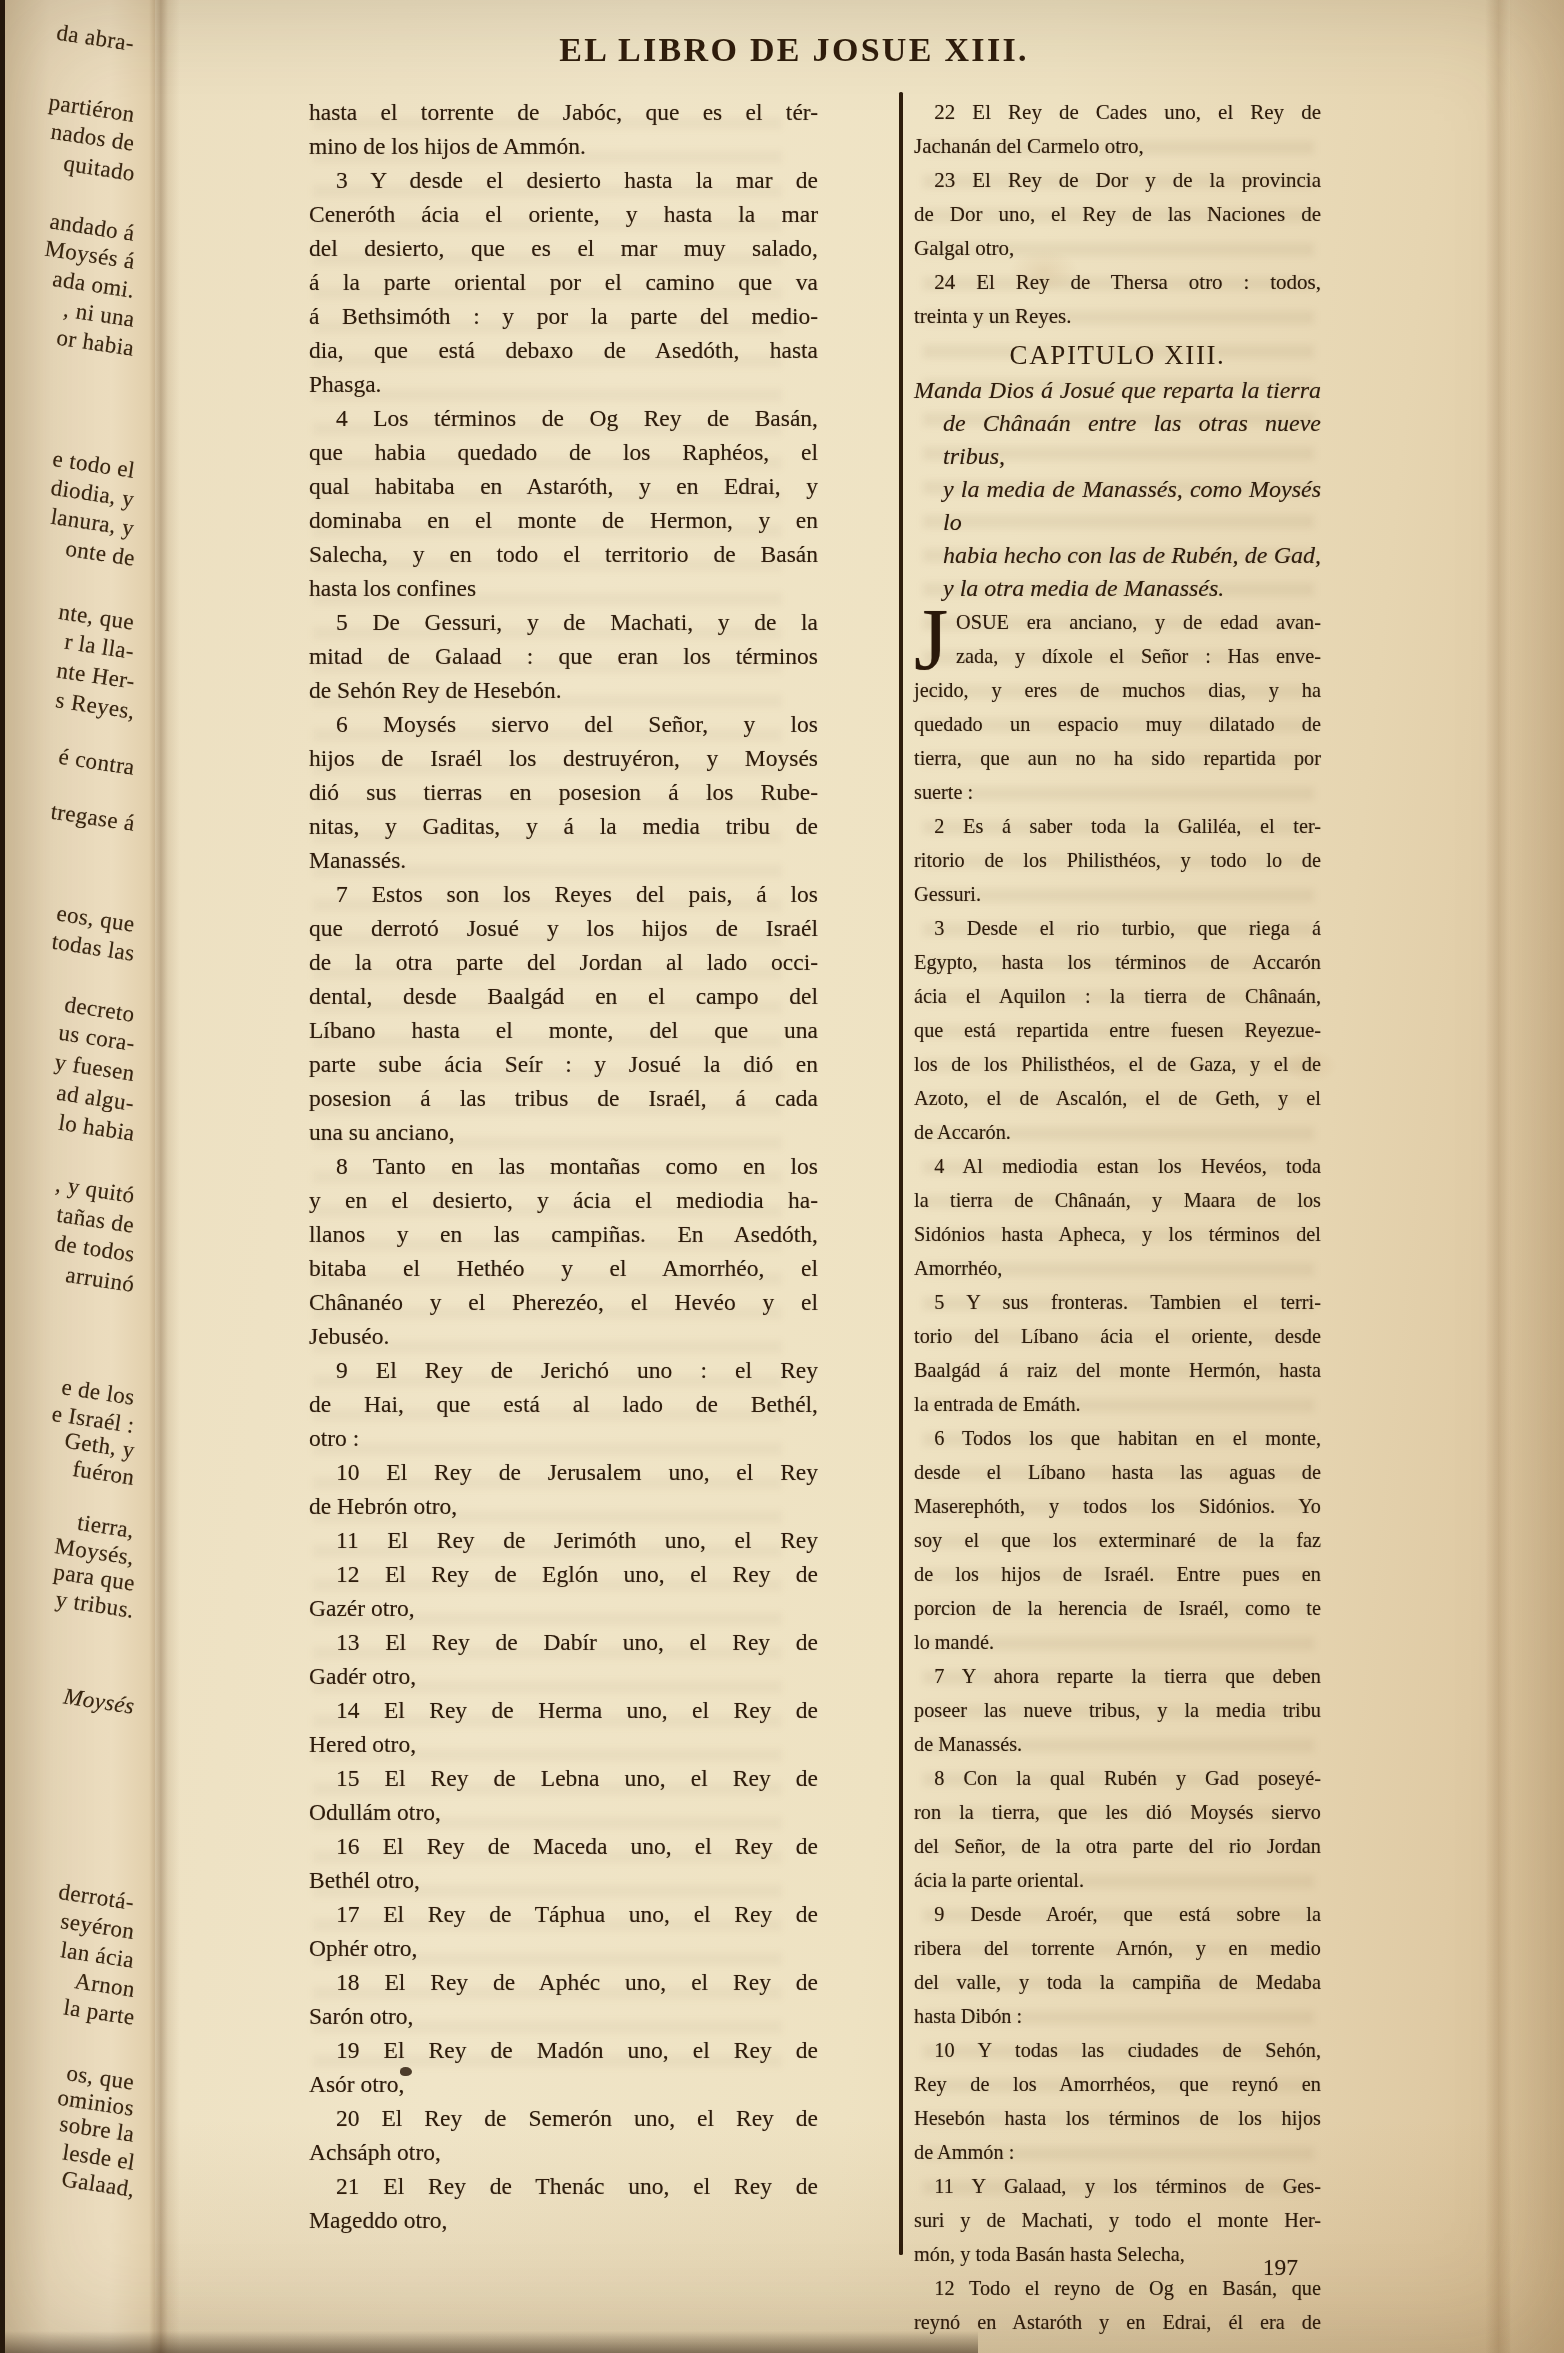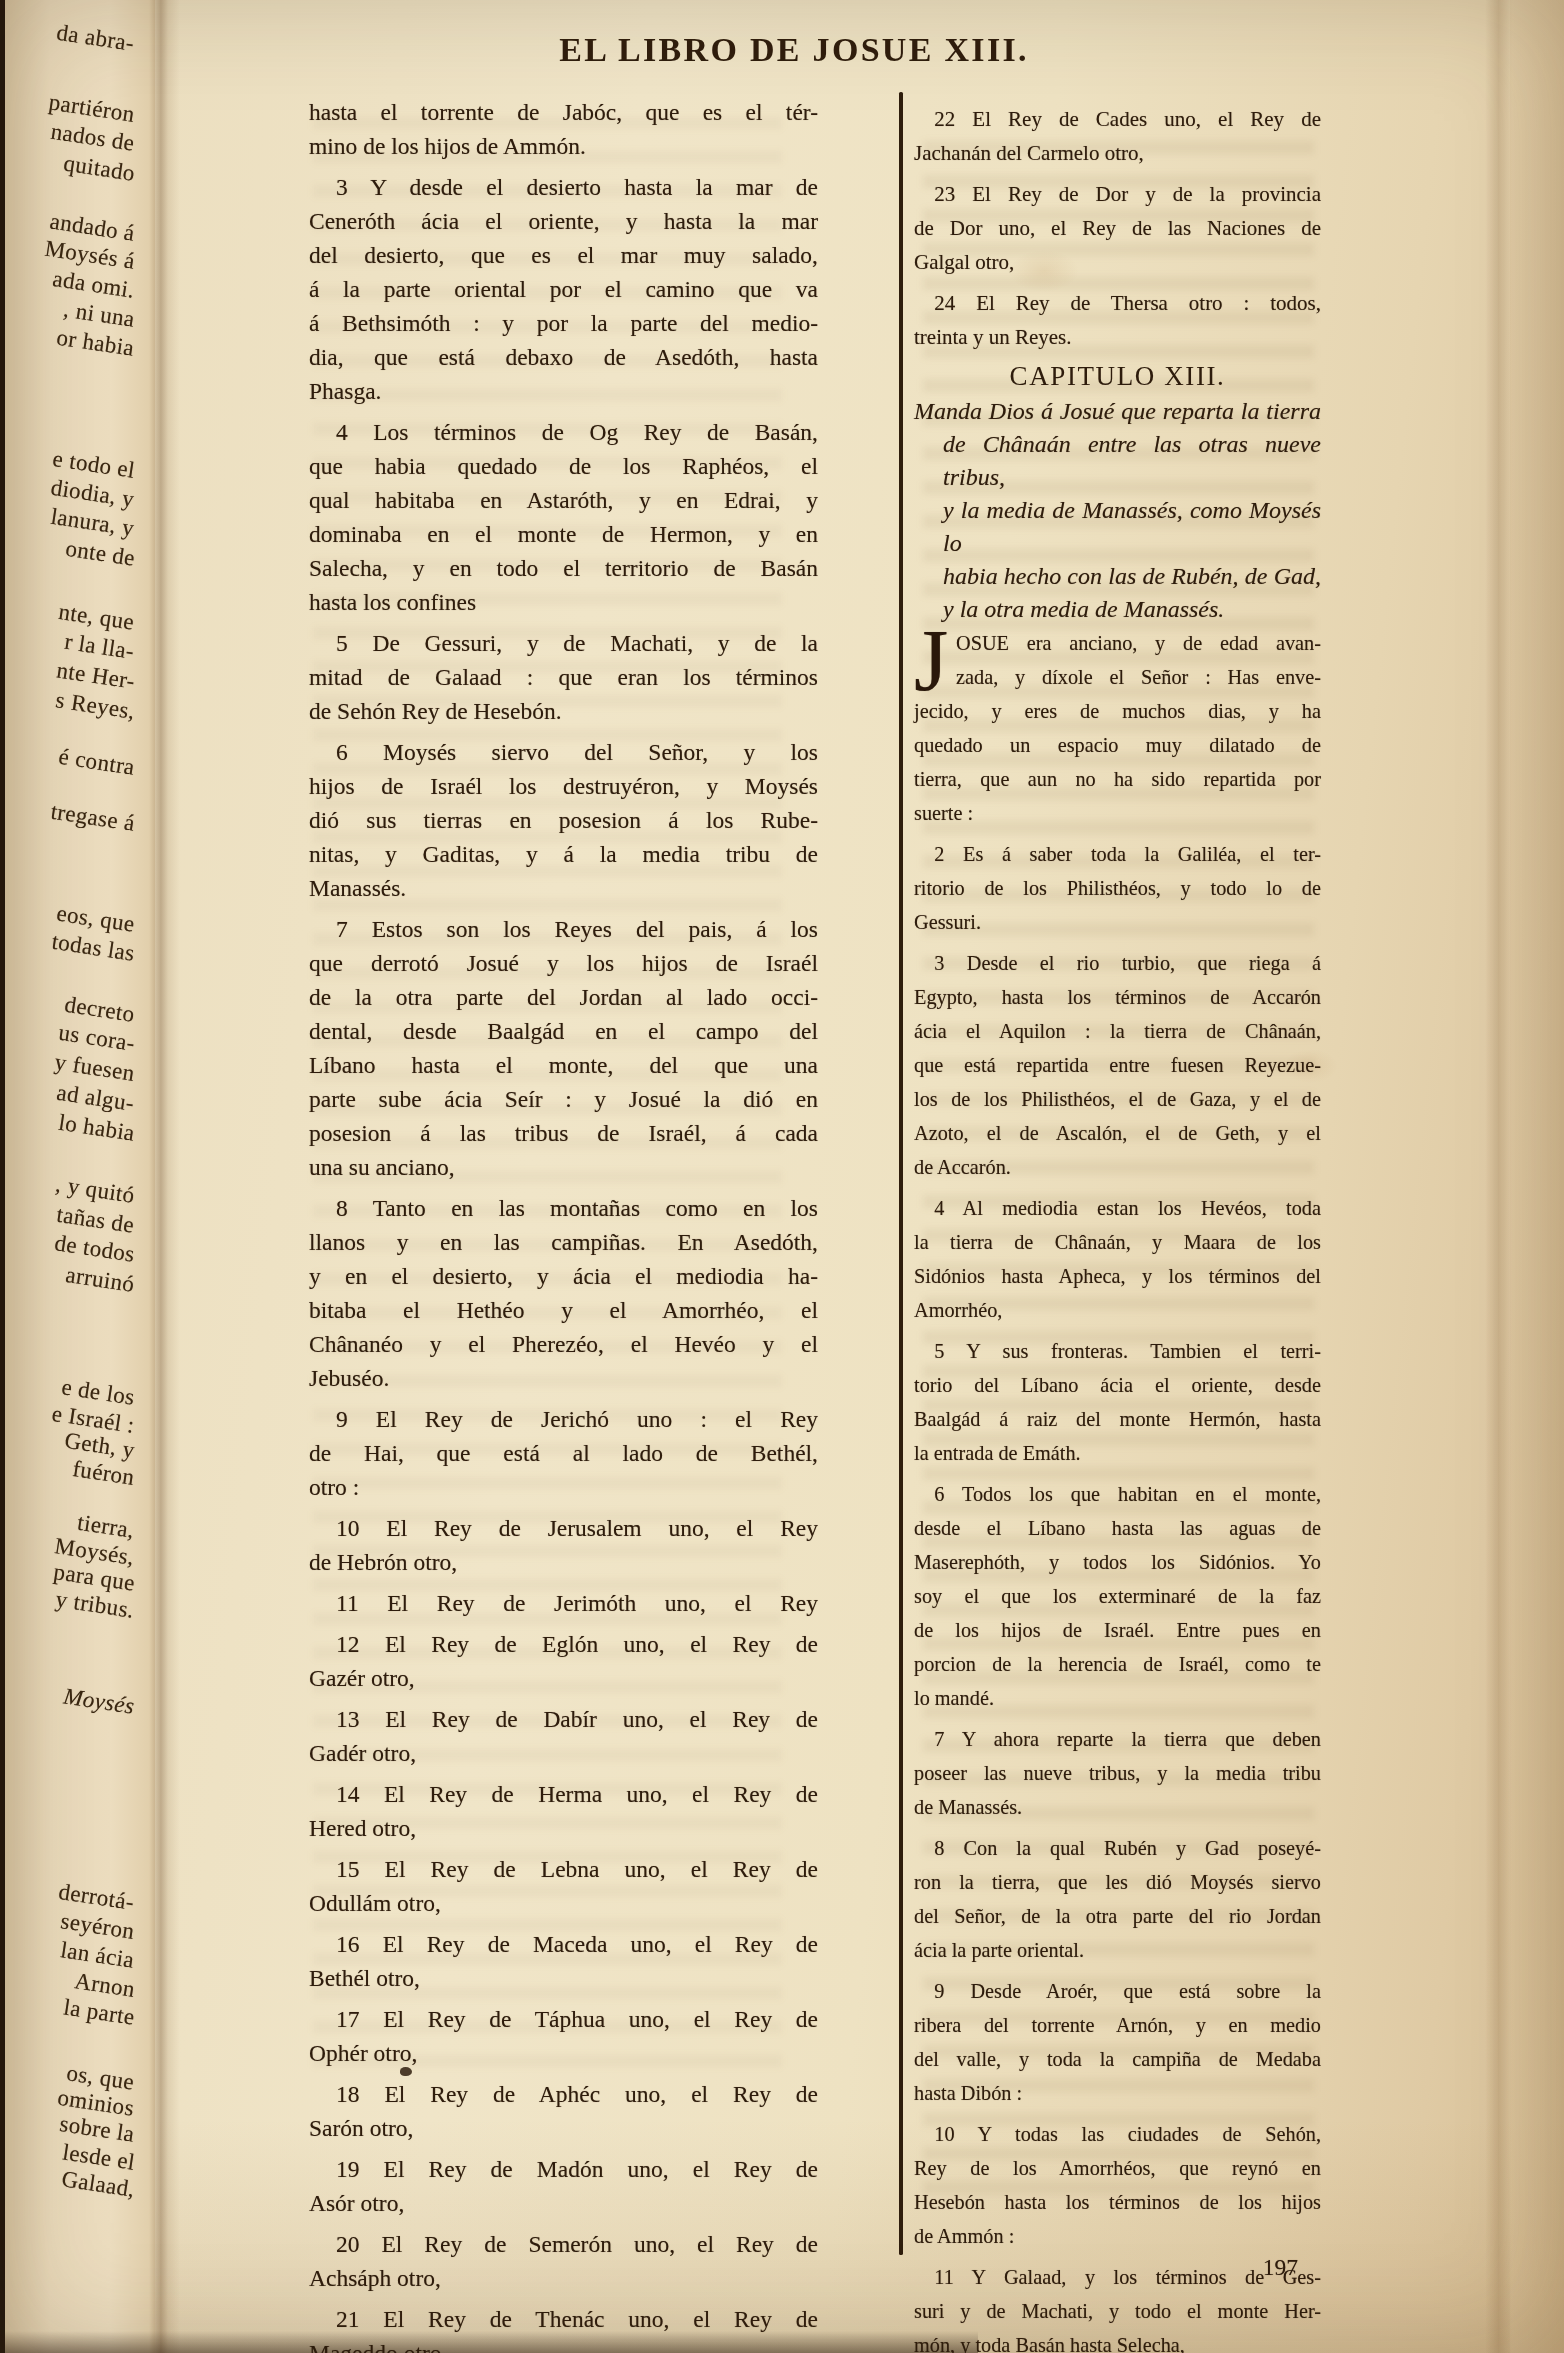--- a/index.html
+++ b/index.html
@@ -72,21 +72,21 @@
   .chap {
     font-size:27px; letter-spacing:1.6px; text-align:center;
     margin:7px 0 0.8px; color:#2e1c0c; height:33px;
   }
   .summary { font-size:24px; line-height:33px; font-style:italic; }
   .summary .cont { margin-left:29px; }
   .bodyc { font-size:20.3px; line-height:34px; }
 
   .line { text-shadow:0 0 0.8px rgba(46,28,12,0.45); }
   .line.j  { text-align:justify; text-align-last:justify; }
-  .line.ji { text-align:justify; text-align-last:justify; text-indent:27px;margin-top:7px; }
+  .line.ji { text-align:justify; text-align-last:justify; text-indent:27px; }
   .colR .line.ji { text-indent:20.3px; }
 
   .dropcap {
     float:left; font-size:88px; line-height:70px; height:67px; width:42px;
     color:#2a180a; text-indent:0;
   }
   .pageno {
     position:absolute; left:1142px; top:2254px; width:156px; text-align:right;
     font-size:23.5px; color:#2e1c0c; text-shadow:0 0 0.8px rgba(46,28,12,0.45);
   }
@@ -193,22 +193,22 @@
       <div class="line">Manassés.</div>
       <div class="line ji">7 Estos son los Reyes del pais, á los</div>
       <div class="line j">que derrotó Josué y los hijos de Israél</div>
       <div class="line j">de la otra parte del Jordan al lado occi-</div>
       <div class="line j">dental, desde Baalgád en el campo del</div>
       <div class="line j">Líbano hasta el monte, del que una</div>
       <div class="line j">parte sube ácia Seír : y Josué la dió en</div>
       <div class="line j">posesion á las tribus de Israél, á cada</div>
       <div class="line">una su anciano,</div>
       <div class="line ji">8 Tanto en las montañas como en los</div>
+      <div class="line j">y en el desierto, y ácia el mediodia ha-</div>
       <div class="line j">llanos y en las campiñas.  En Asedóth,</div>
-      <div class="line j">y en el desierto, y ácia el mediodia ha-</div>
       <div class="line j">bitaba el Hethéo y el Amorrhéo, el</div>
       <div class="line j">Chânanéo y el Pherezéo, el Hevéo y el</div>
       <div class="line">Jebuséo.</div>
       <div class="line ji">9 El Rey de Jerichó uno :  el Rey</div>
       <div class="line j">de Hai, que está al lado de Bethél,</div>
       <div class="line">otro :</div>
       <div class="line ji">10 El Rey de Jerusalem uno, el Rey</div>
       <div class="line">de Hebrón otro,</div>
       <div class="line ji">11 El Rey de Jerimóth uno, el Rey</div>
       <div class="line ji">12 El Rey de Eglón uno, el Rey de</div>

